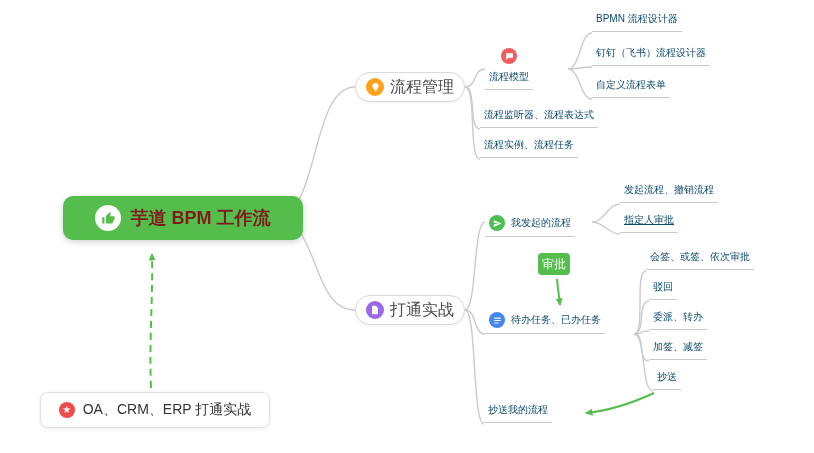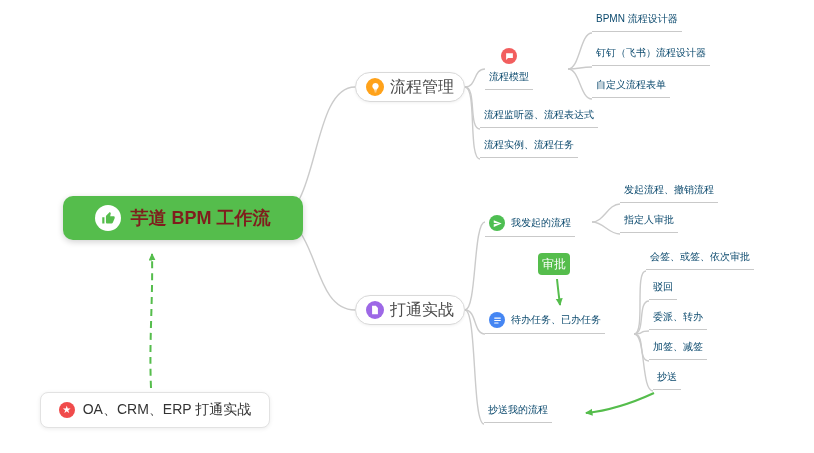--- a/index.html
+++ b/index.html
@@ -159,21 +159,21 @@
     <span class="icon-circle ic-16 ic-green">
       <svg width="9" height="9" viewBox="0 0 24 24" fill="#fff">
           <path d="M2 21l21-9L2 3v7l15 2-15 2z"></path>
         </svg>
     </span>
     <span>我发起的流程</span>
   </div>
   <div class="node leaf" style="left:620px; top:183px;">
     <span>发起流程、撤销流程</span>
   </div>
-  <div class="node leaf" style="left:620px; top:213px;">
+  <div class="node leaf" style="left:620px; top:213px;text-decoration:underline;">
     <span>指定人审批</span>
   </div>
 
   <div class="badge">
     <span>审批</span>
   </div>
 
   <div class="node leaf" style="left:485px; top:312px;">
     <span class="icon-circle ic-16 ic-blue">
       <svg width="9" height="9" viewBox="0 0 24 24" fill="#fff">

